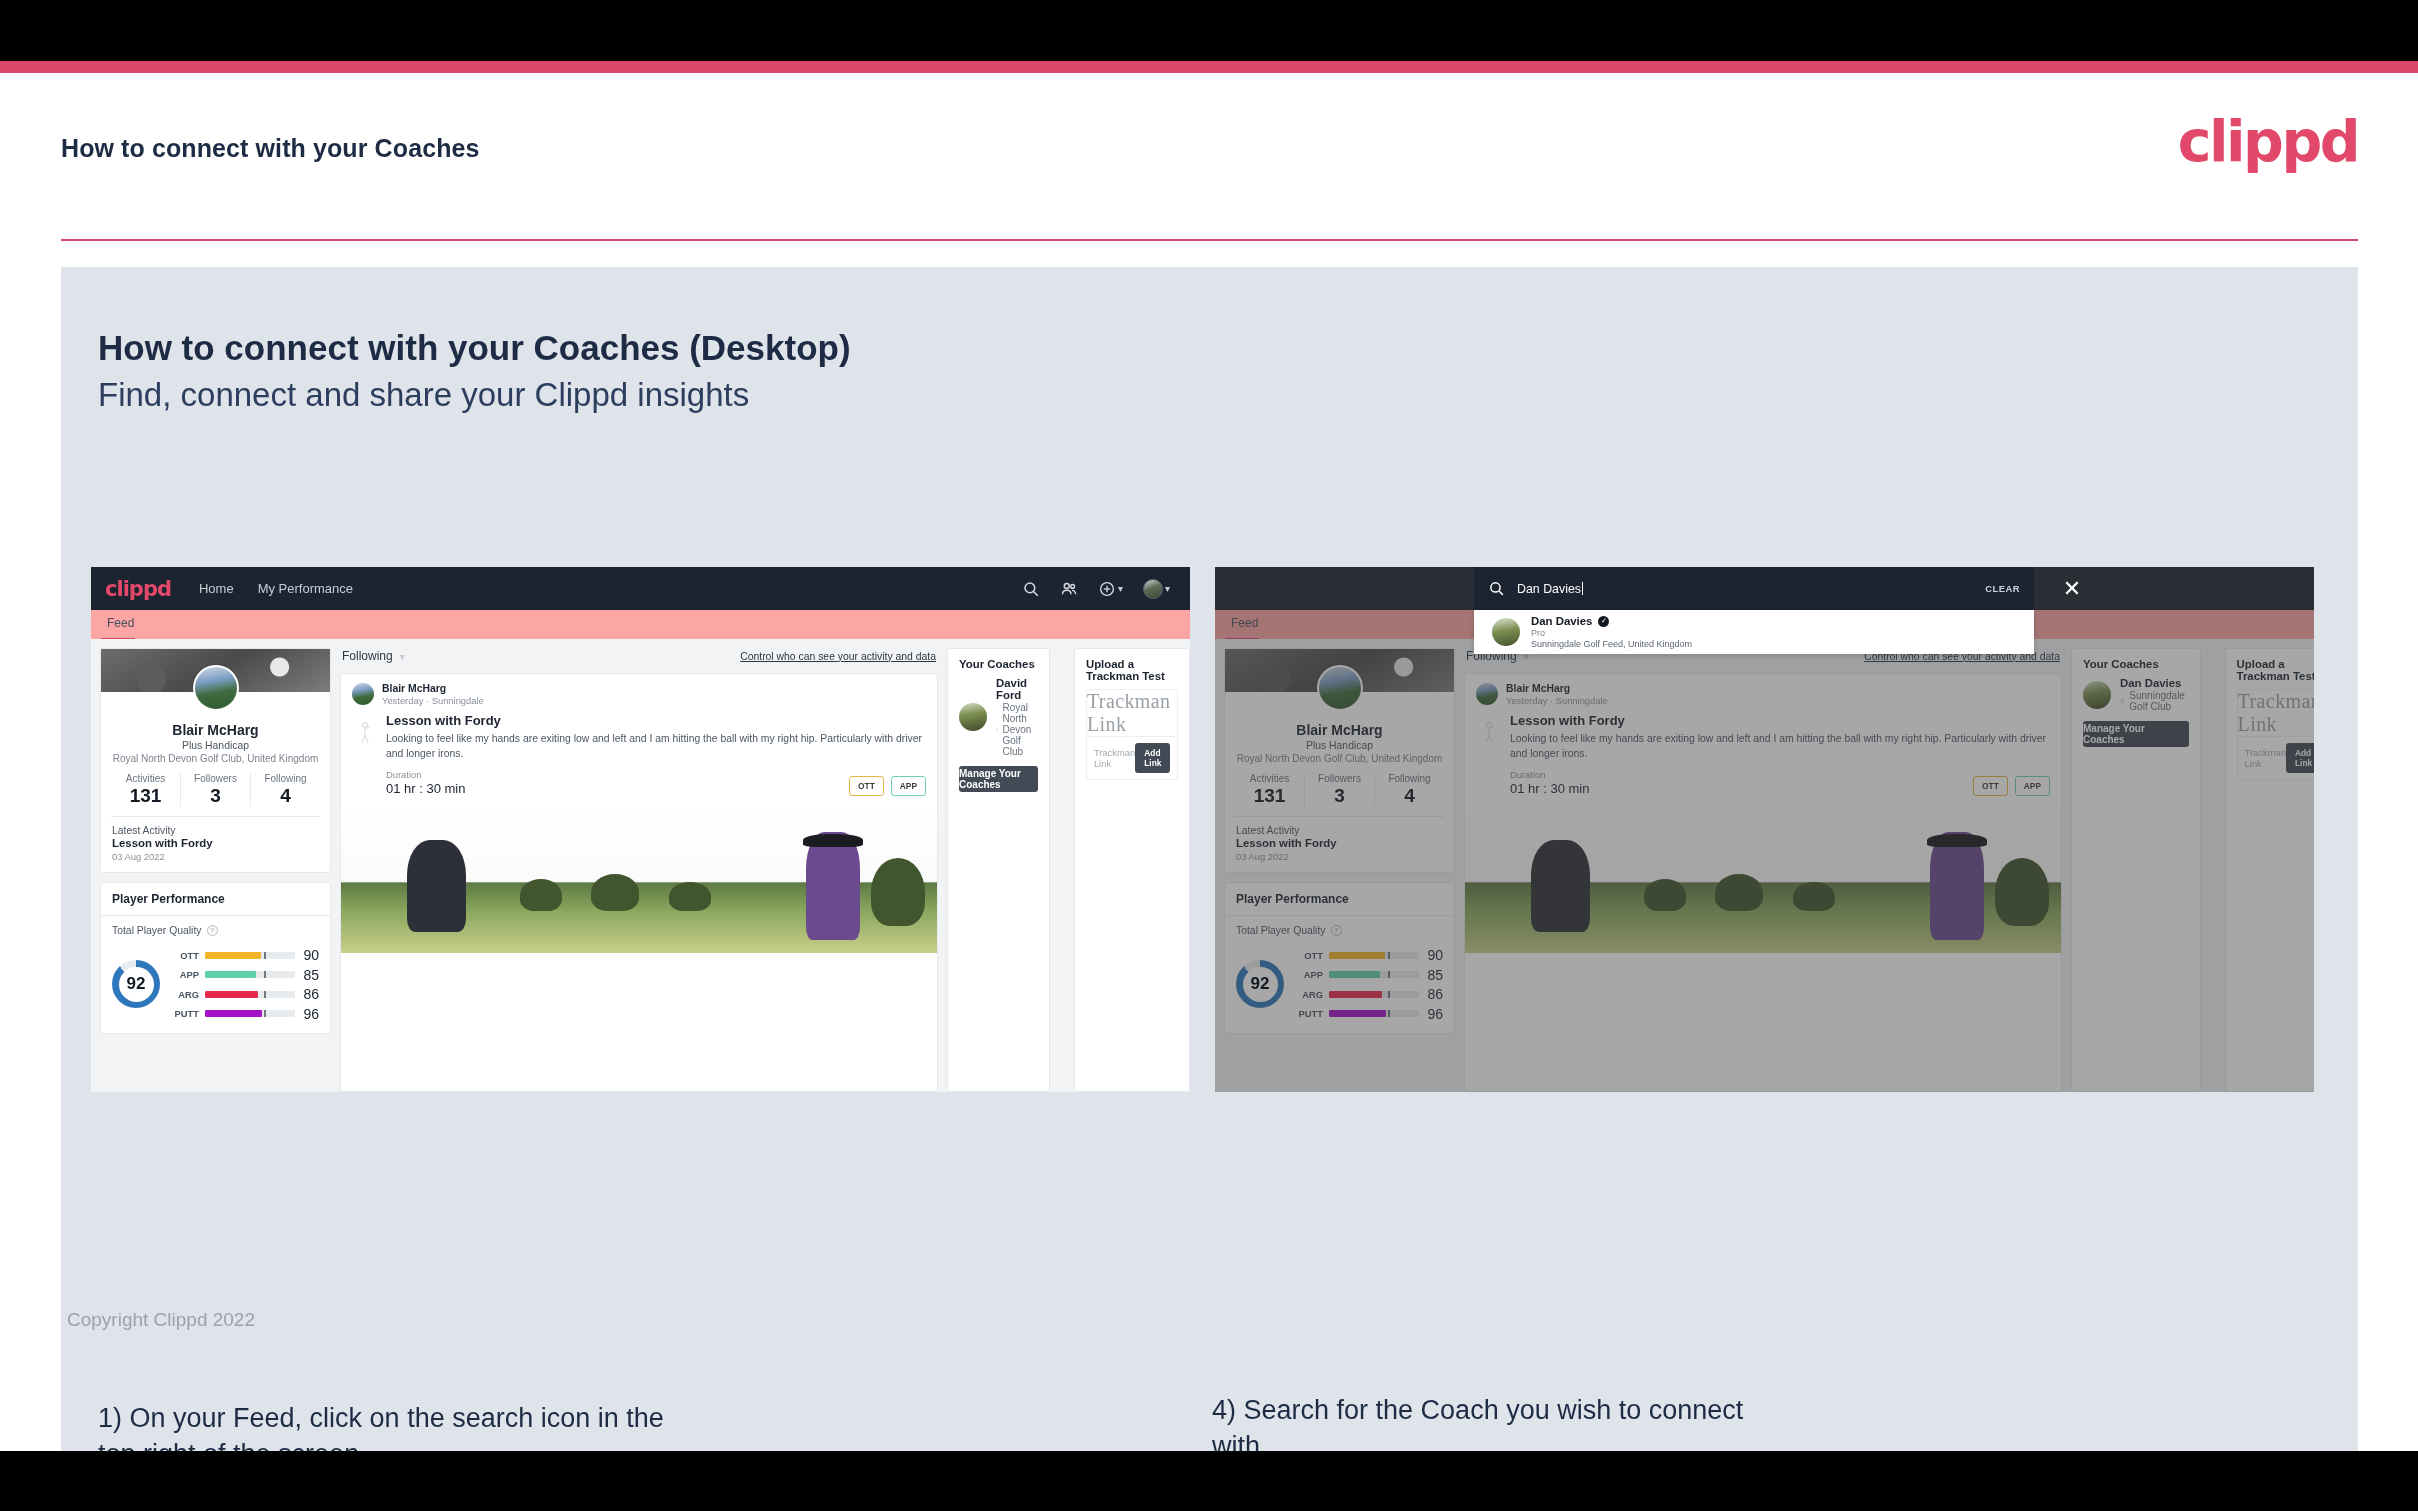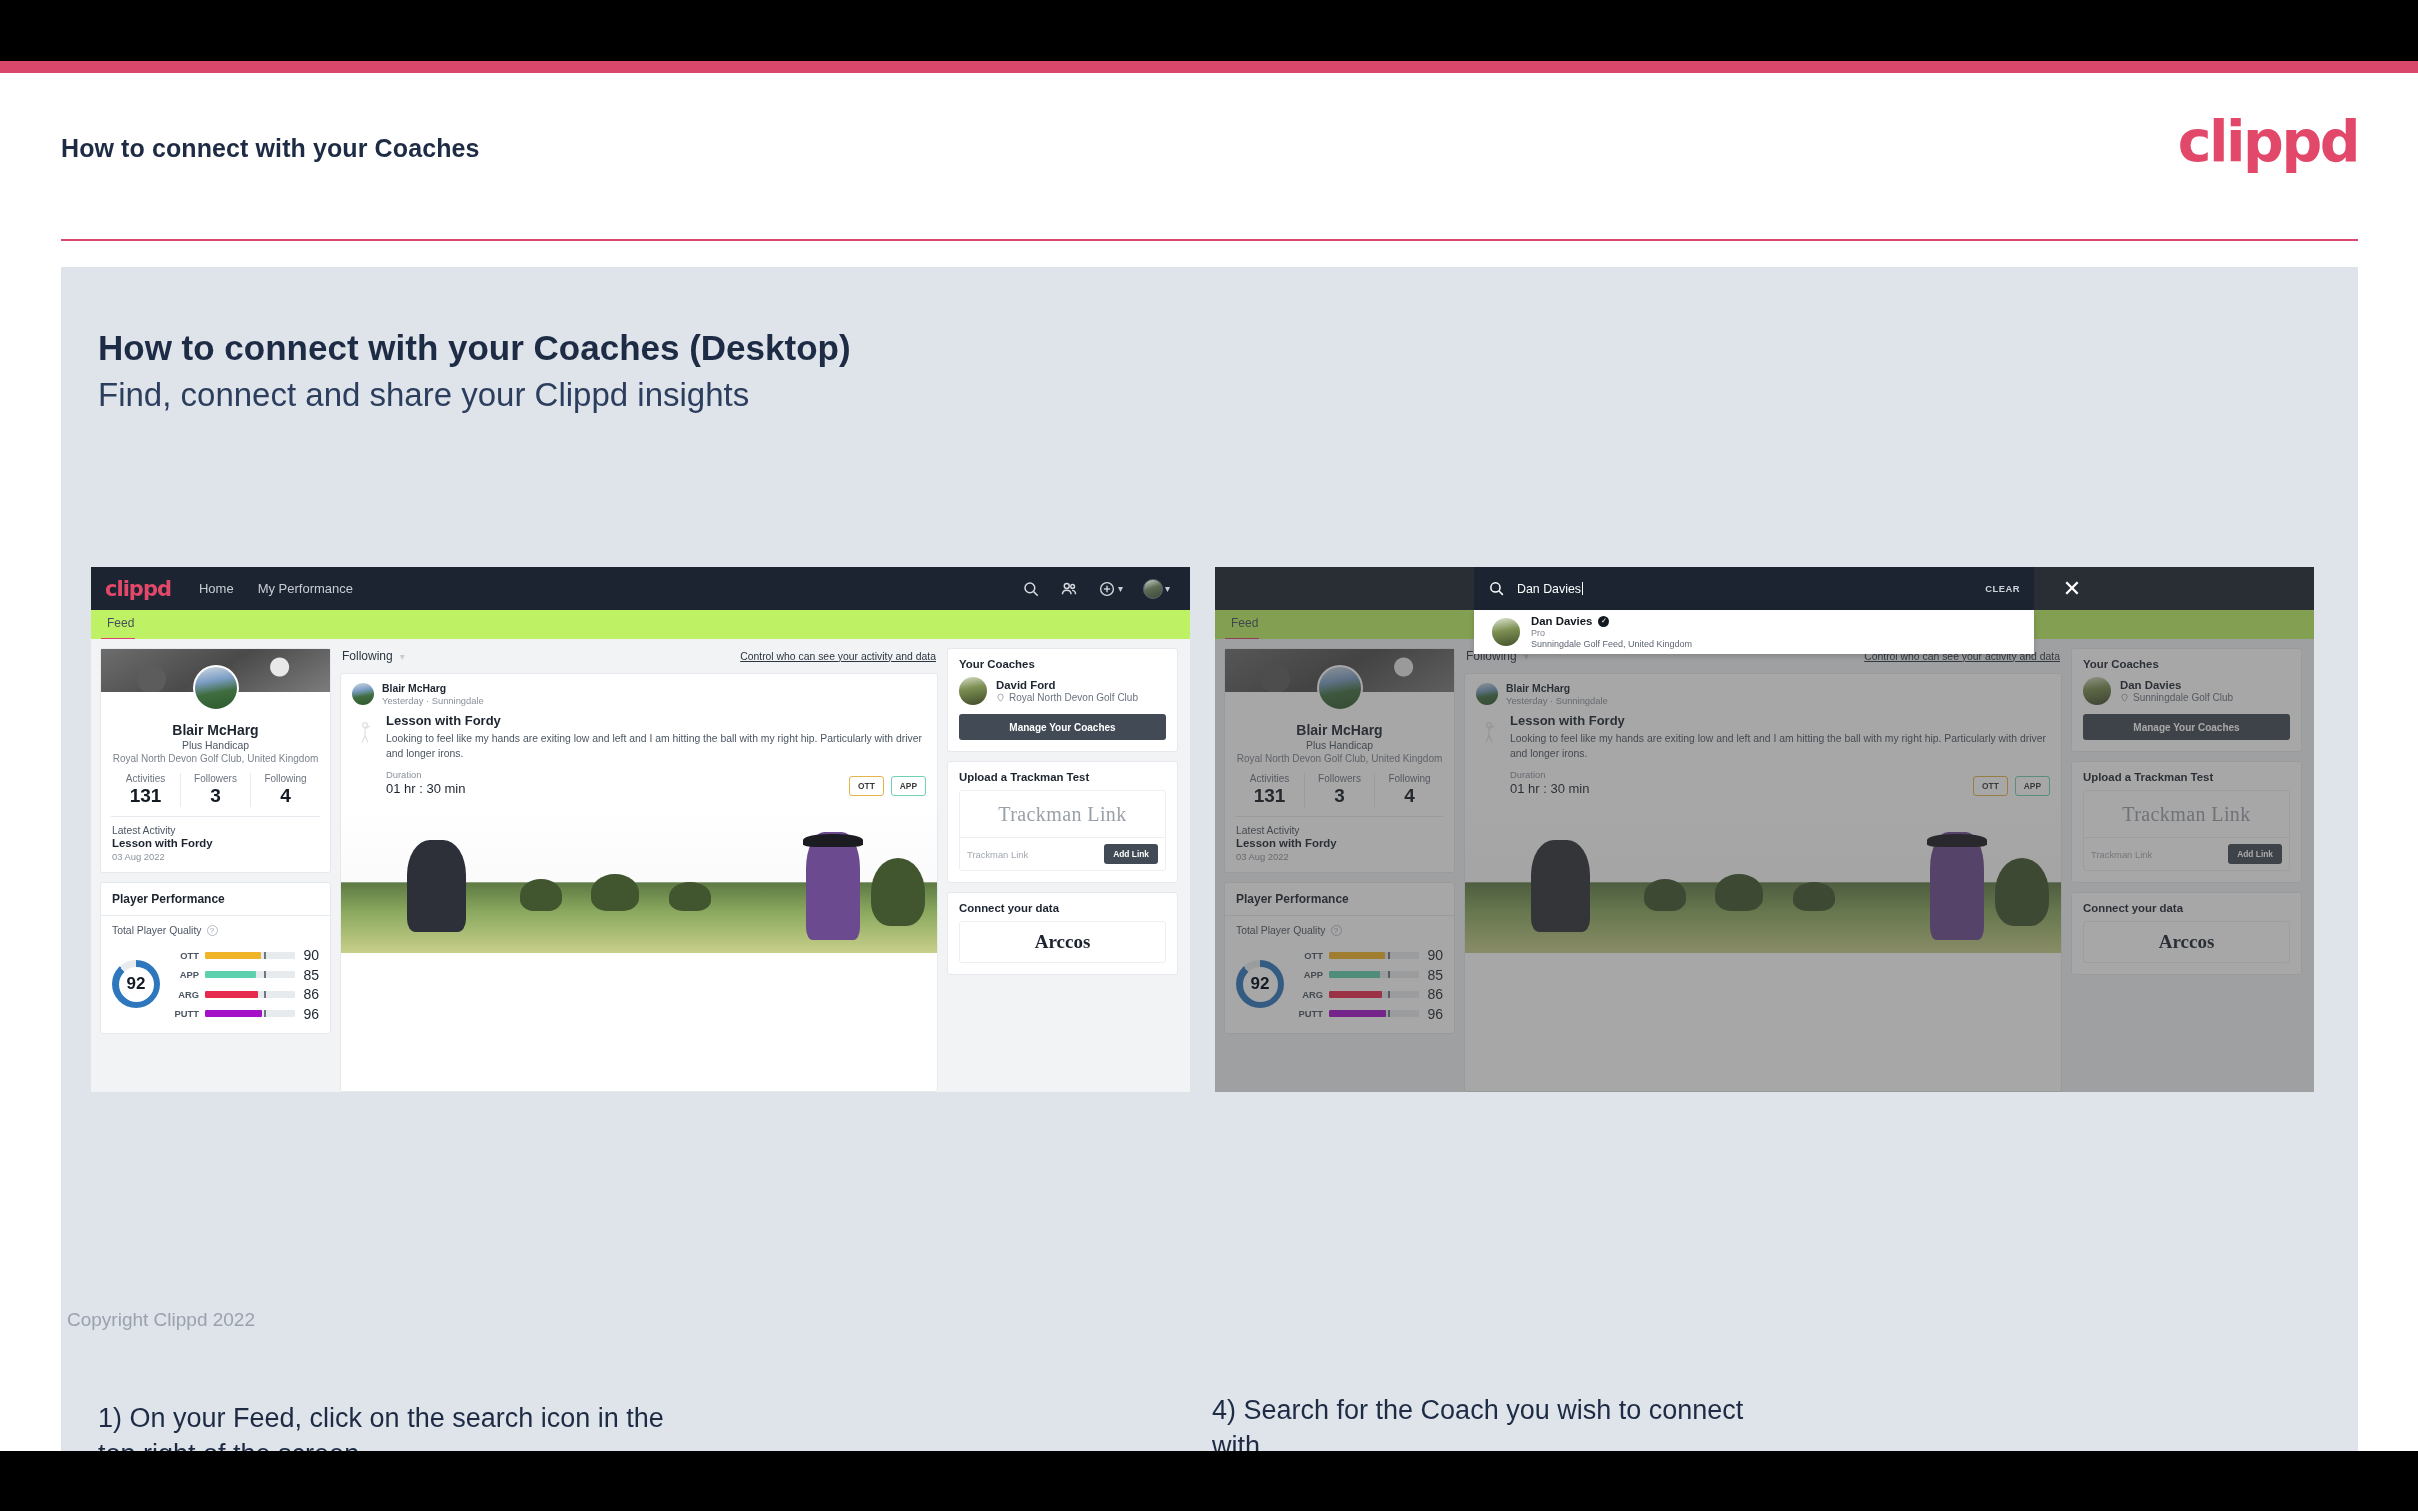--- a/index.html
+++ b/index.html
@@ -84,37 +84,37 @@
   .nav-avatar {
     width:20px; height:20px; border-radius:50%;
     background:linear-gradient(160deg,#cdd6d0 0%,#5d6b55 45%,#3c4a36 100%);
     border:1px solid #5b6672;
   }
   .chev { font-size:10px; color:#c8cdd4; margin-left:2px; }
   .icon-group { display:flex; align-items:center; }
 
   .app-tabbar {
     position:absolute; left:0; top:43px; width:100%; height:30px;
-    background:#bef264; border-bottom:1px solid #e3e6ea;
+    background:#fca5a5; border-bottom:1px solid #e3e6ea;
   }
   .app-tab {
     position:absolute; left:16px; top:6px; font-size:12px; color:#46505e;
   }
   .app-tab-underline {
     position:absolute; left:10px; top:28px; width:34px; height:2px; background:#d9486b;
   }
 
   .app-content {
     position:absolute; left:0; top:72px; width:100%; bottom:0;
     background:#f1f3f5; display:flex; gap:9px; padding:9px 12px 0 9px;
   }
 
   .col-left  { width:231px; flex:none; display:flex; flex-direction:column; gap:9px; }
   .col-mid   { flex:1; display:flex; flex-direction:column; gap:9px; }
-  .col-right { width:231px; flex:none; display:flex; flex-direction:column; gap:9px; }
+  .col-right { width:231px; flex:none; display:flex; flex-direction:row; gap:24px; }
 
   .card { background:#ffffff; border:1px solid #e5e8ec; border-radius:3px; }
 
   
   .profile-cover {
     height:43px;
     background:
       radial-gradient(circle at 78% 42%, #e8e8e8 0 9px, transparent 10px),
       radial-gradient(circle at 22% 70%, #5c5c5c 0 14px, transparent 15px),
       linear-gradient(150deg,#6d6d6d 0%,#4a4a4a 50%,#7c7c7c 100%);

